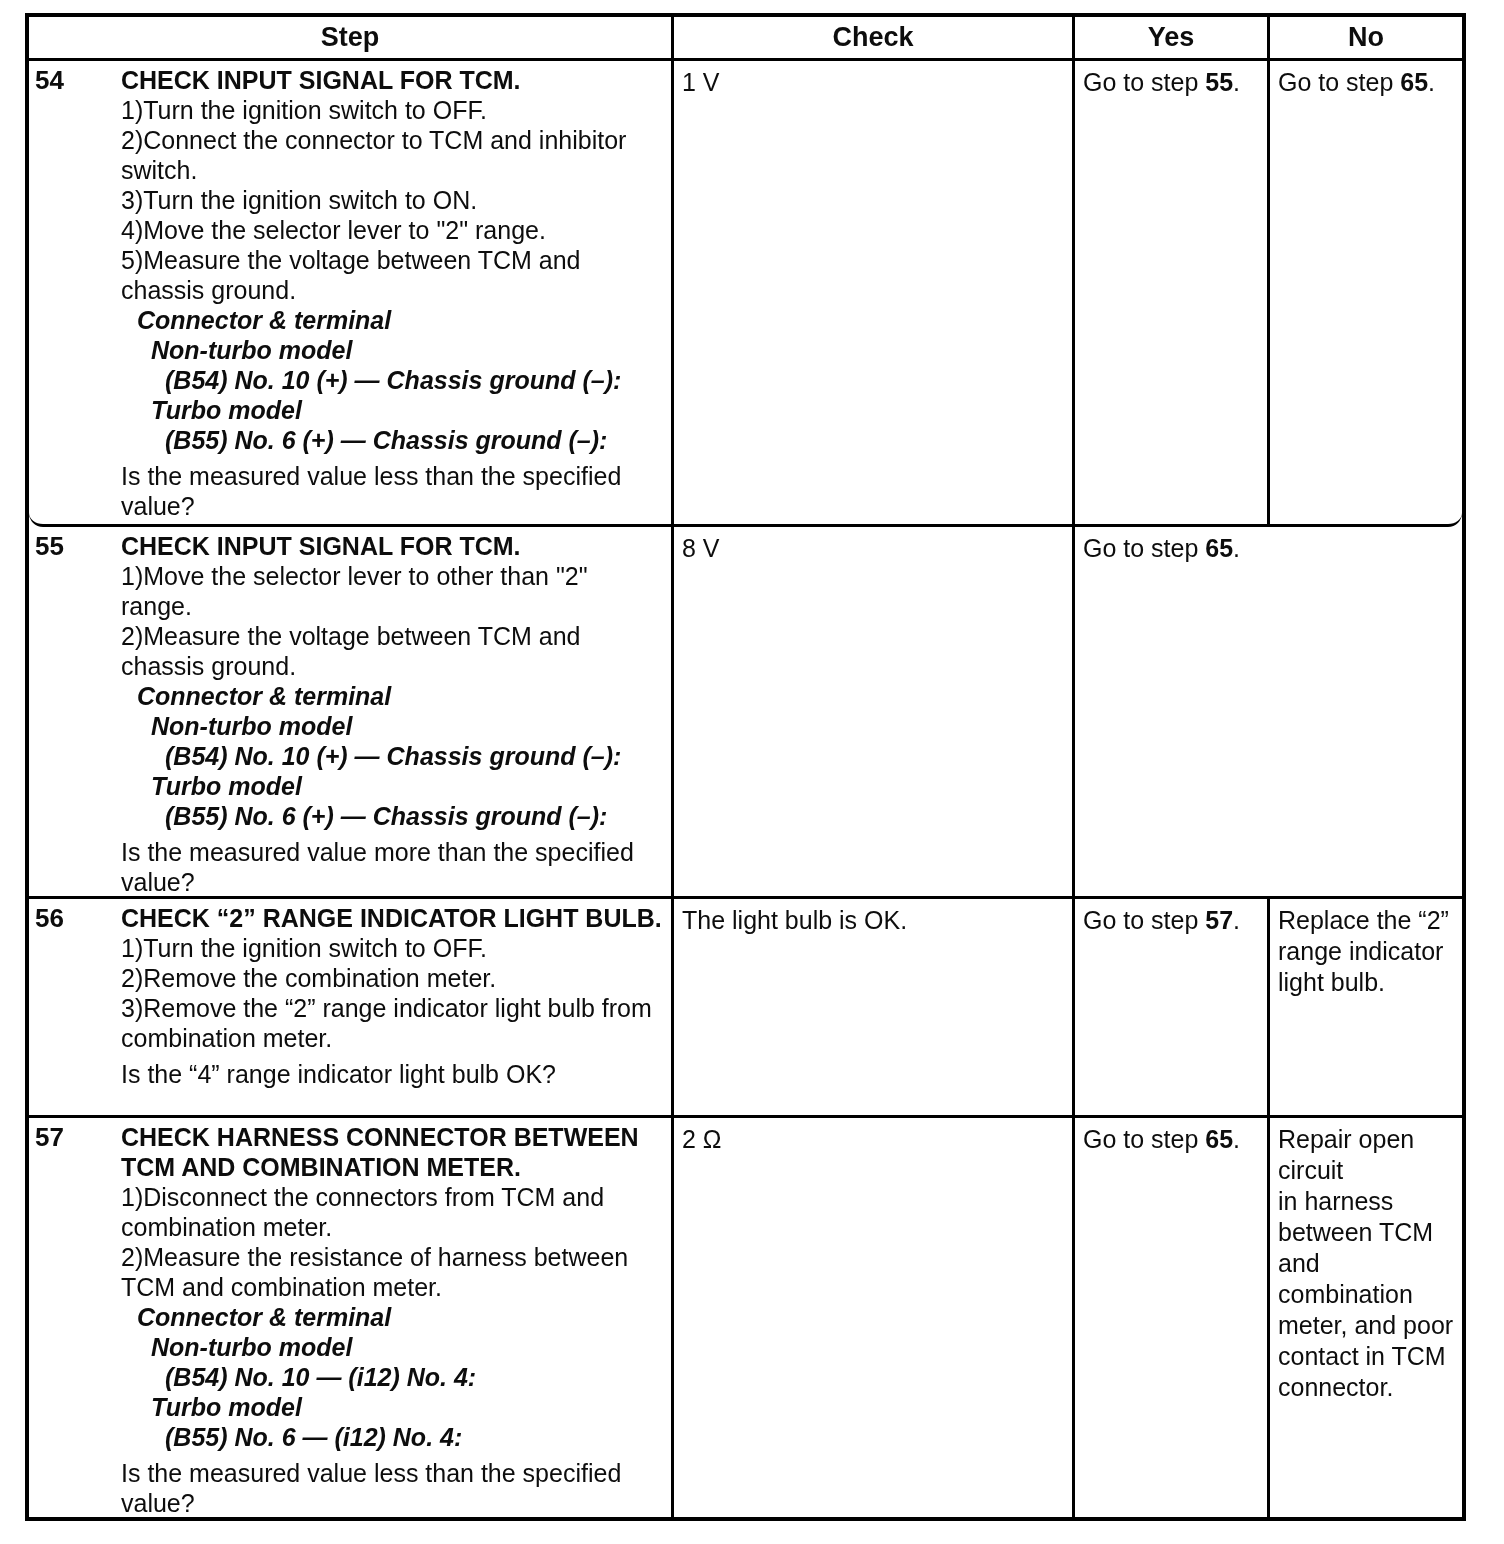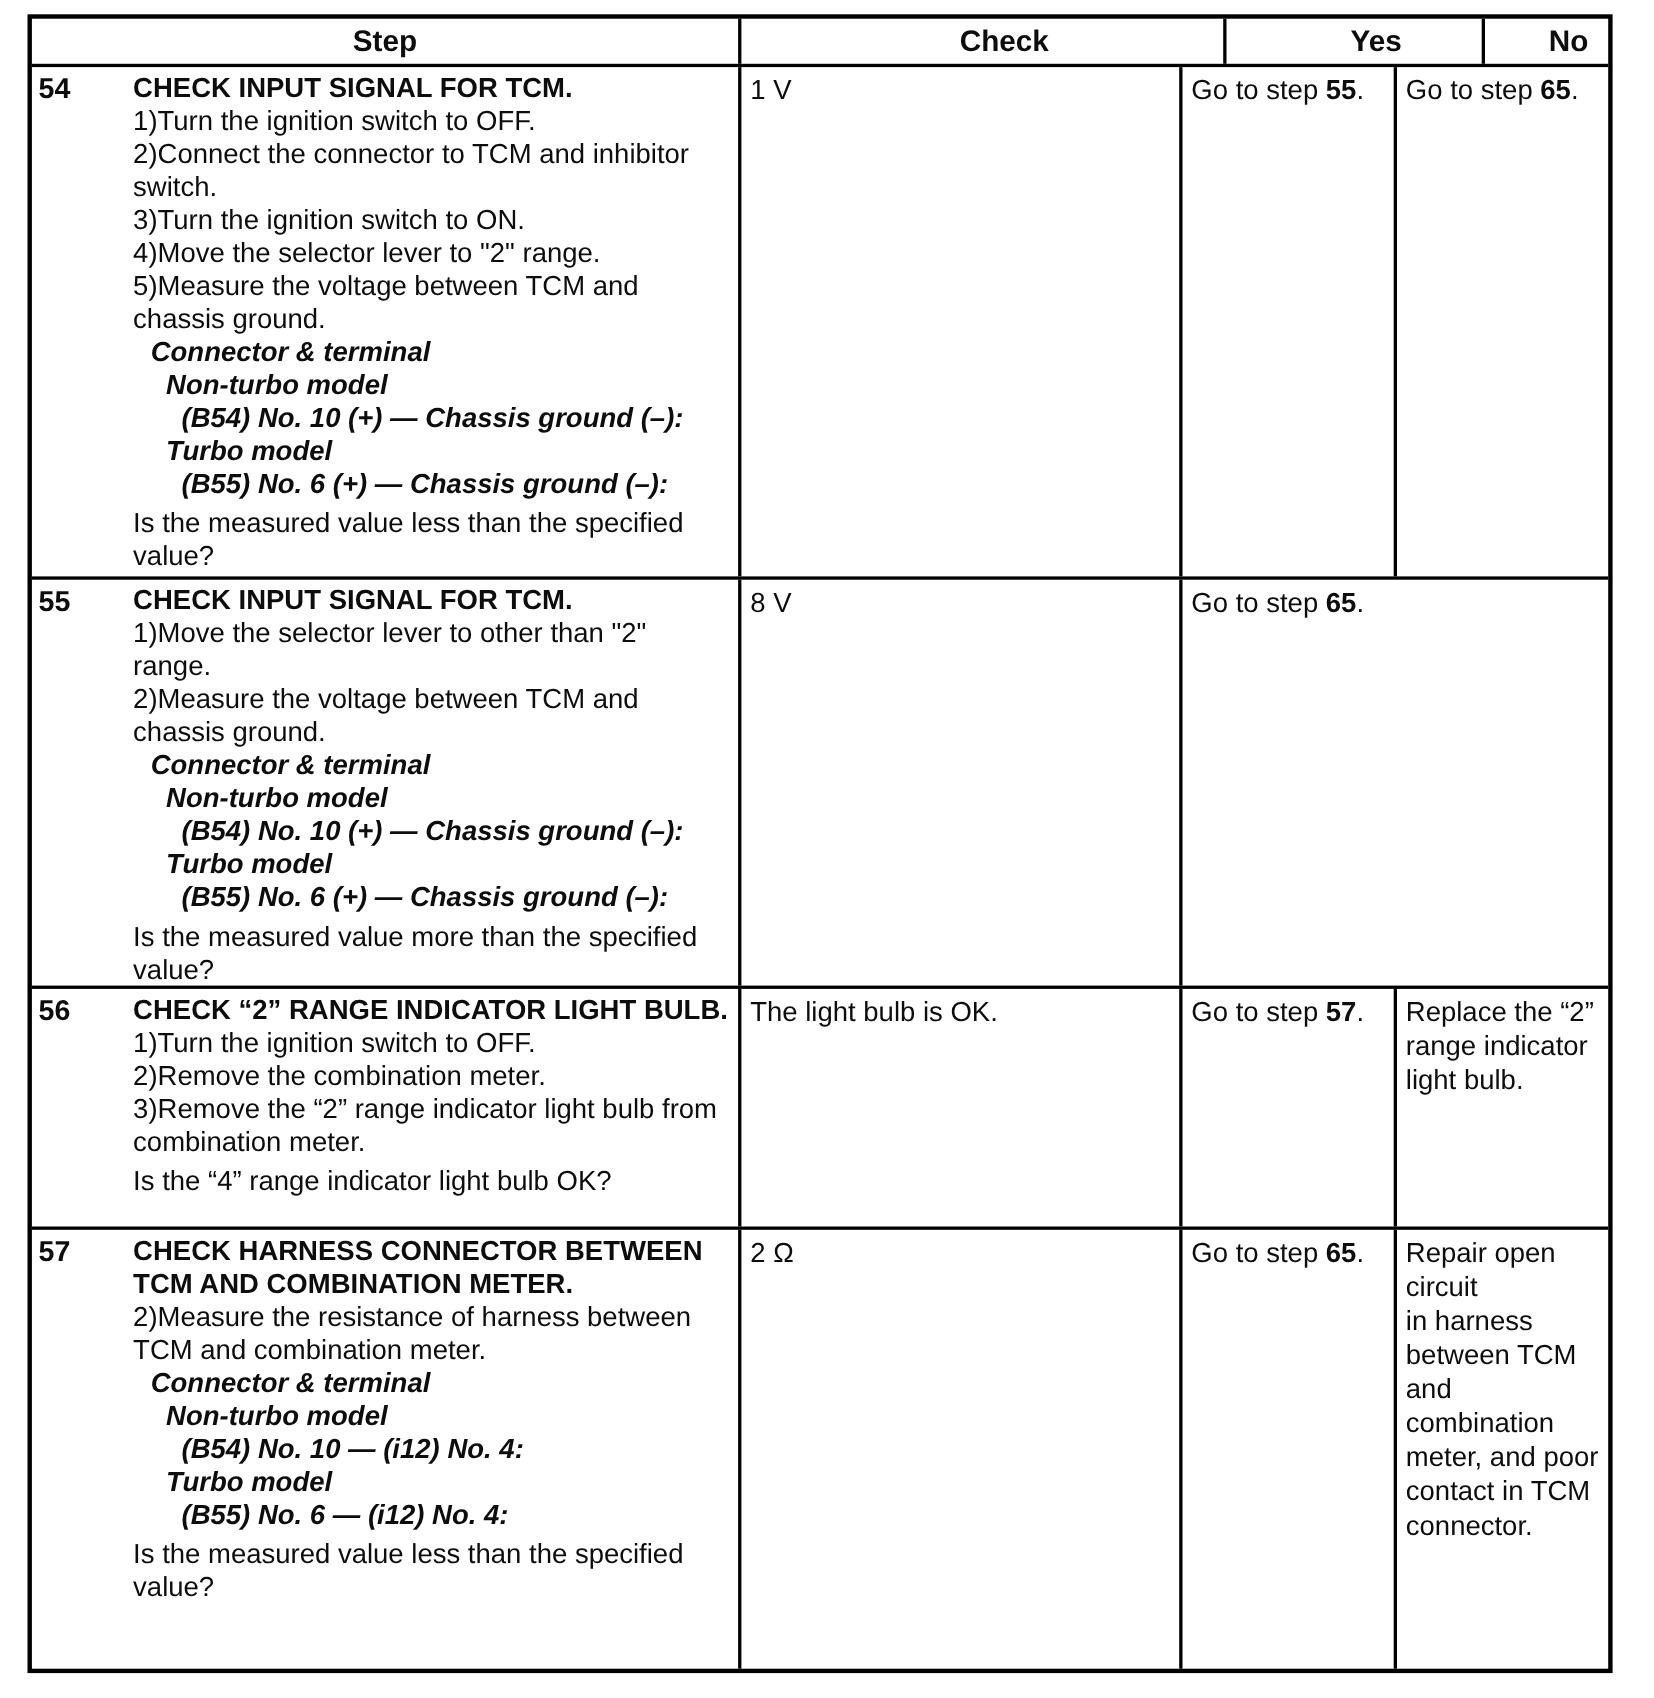--- a/index.html
+++ b/index.html
@@ -36,31 +36,31 @@
     border-right: 3px solid #000;
     overflow: hidden;
   }
   .cell:last-child { border-right: none; }
   .c-step  { width: 645px; }
   .c-check { width: 401px; }
   .c-yes   { width: 195px; }
   .c-no    { flex: 1; }
 
   
-  .header-row { height: 44px; gap: 40px; }
+  .header-row { height: 44px; }
   .header-row .cell {
     display: flex;
     align-items: center;
     justify-content: center;
     font-weight: bold;
     font-size: 27px;
   }
 
   
-  .r54 { height: 466px; }
+  .r54 { height: 466px; border-radius: 14px; }
   .r55 { height: 372px; }
   .r56 { height: 219px; }
   .r57 { height: 399px; }
 
   .step-cell { position: relative; padding: 4px 6px 0 0; }
   .step-num {
     position: absolute;
     left: 6px;
     top: 4px;
     font-weight: bold;
@@ -158,20 +158,21 @@
       <div class="cell c-no plain-cell pre-line">Replace the “2”
 range indicator
 light bulb.</div>
     </div>
 
     <div class="trow r57">
       <div class="cell c-step step-cell">
         <div class="step-num">57</div>
         <div class="step-body">
           <div class="step-title">CHECK HARNESS CONNECTOR BETWEEN TCM AND COMBINATION METER.</div>
+          <div class="step-line">1)Disconnect the connectors from TCM and combination meter.</div>
           <div class="step-line">2)Measure the resistance of harness between TCM and combination meter.</div>
           <div class="ct lv1">Connector &amp; terminal</div>
           <div class="ct lv2">Non-turbo model</div>
           <div class="ct lv3">(B54) No. 10 — (i12) No. 4:</div>
           <div class="ct lv2">Turbo model</div>
           <div class="ct lv3">(B55) No. 6 — (i12) No. 4:</div>
           <div class="step-question">Is the measured value less than the specified value?</div>
         </div>
       </div>
       <div class="cell c-check plain-cell">2 Ω</div>

